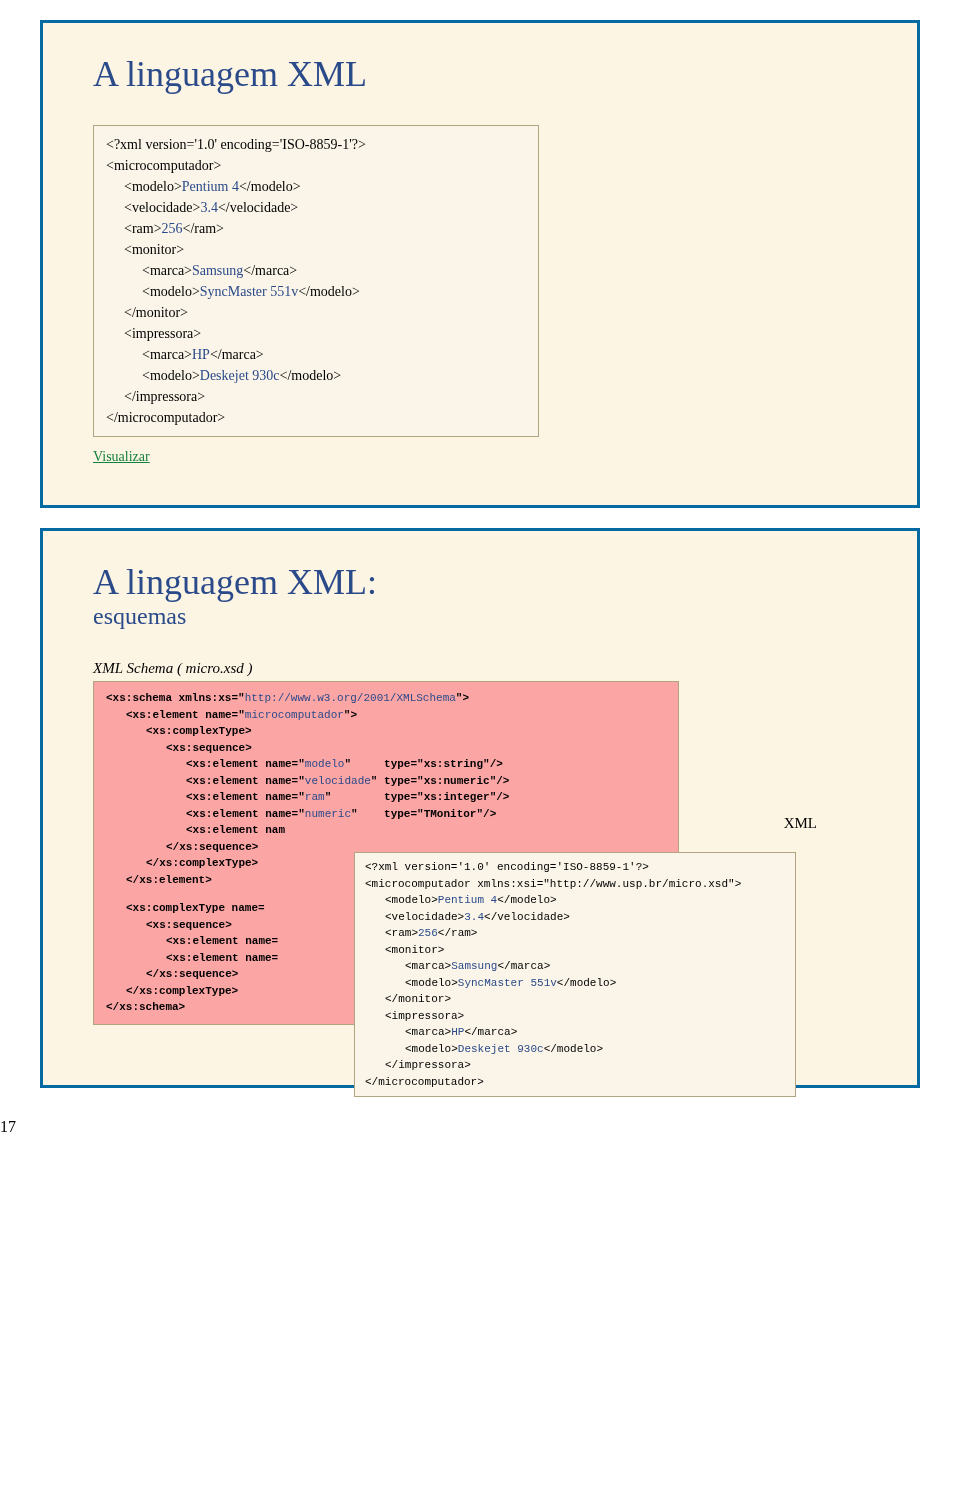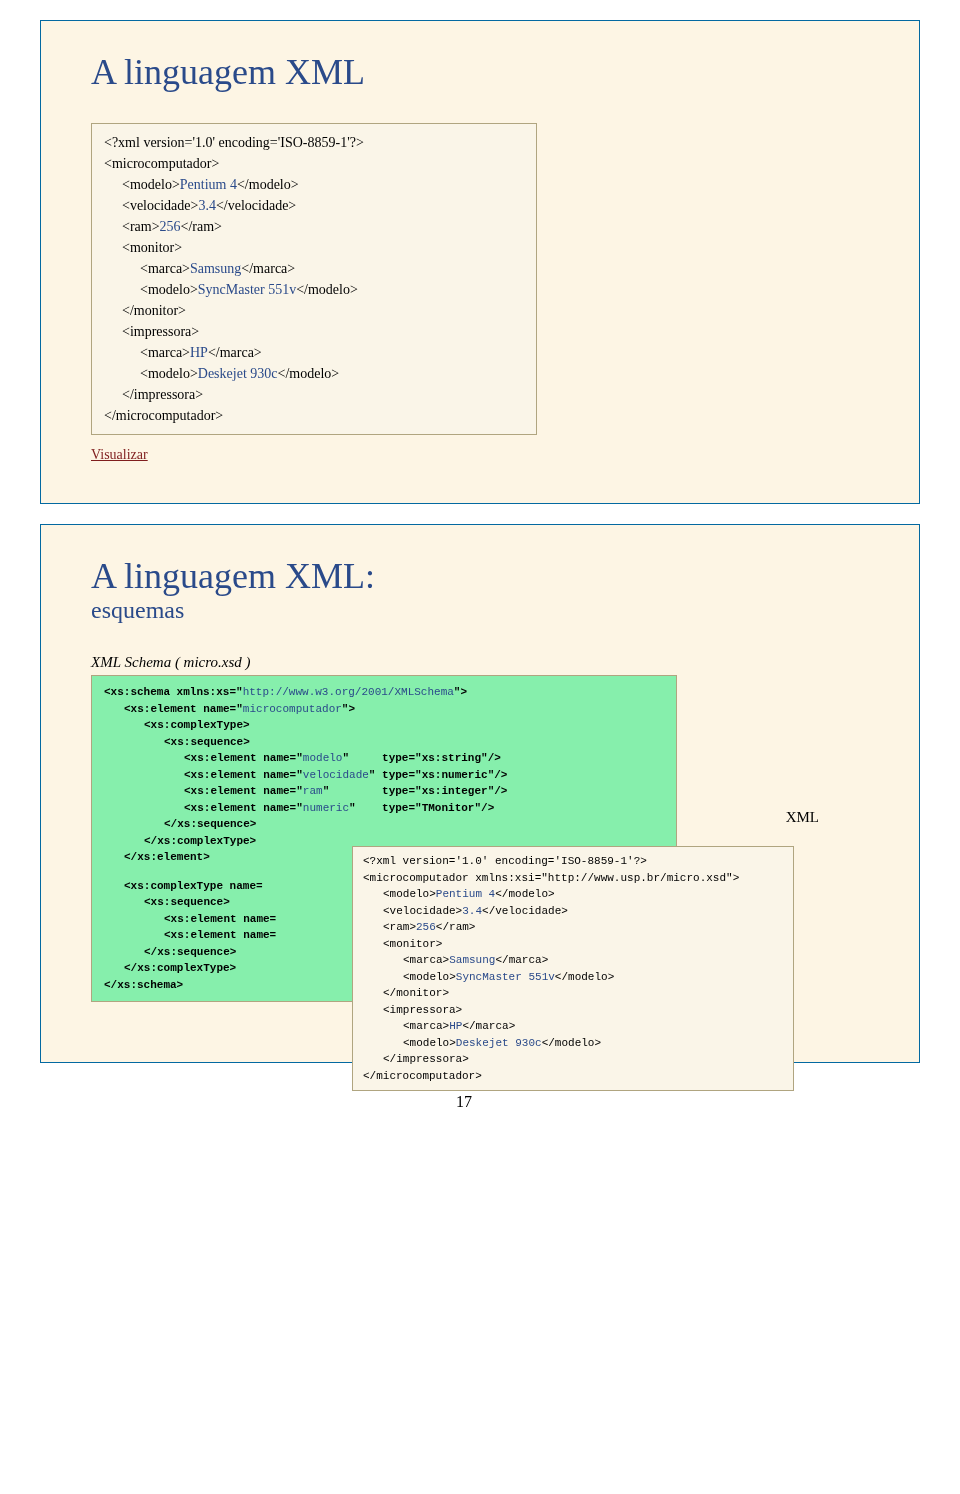--- a/index.html
+++ b/index.html
@@ -4,21 +4,21 @@
 <style>
   body {
     margin: 0;
     padding: 0;
     background: #fff;
     font-family: "Times New Roman", serif;
     width: 960px;
   }
   .slide {
     background: #fdf5e4;
-    border: 1px solid #0369a1;
+    border: 3px solid #0369a1;
     margin: 20px 40px;
     padding: 30px 50px 40px 50px;
     position: relative;
   }
   .slide-title {
     color: #2a4a8a;
     font-size: 36px;
     font-weight: normal;
     margin: 0 0 30px 0;
     font-family: Georgia, serif;
@@ -30,29 +30,29 @@
     font-family: "Times New Roman", serif;
     font-size: 14px;
     line-height: 1.5;
     color: #000;
     width: 420px;
   }
   .code-box .val-blue { color: #2a4a8a; }
   .ind1 { padding-left: 18px; }
   .ind2 { padding-left: 36px; }
   .link {
-    color: #7f1d1d;
+    color: #15803d;
     text-decoration: underline;
     font-size: 14px;
     margin-top: 12px;
     display: block;
   }
   .slide2 { padding-bottom: 60px; }
   .schema-box {
-    background: #86efac;
+    background: #fca5a5;
     border: 1px solid #b0a580;
     padding: 8px 12px;
     font-family: "Courier New", monospace;
     font-size: 11px;
     line-height: 1.5;
     width: 560px;
     position: relative;
   }
   .schema-box .kw { font-weight: bold; }
   .schema-box .blue { color: #2a4a8a; }
@@ -78,21 +78,21 @@
   .overlay-box .blue { color: #2a4a8a; }
   .schema-wrapper { position: relative; }
   .xml-label {
     position: absolute;
     right: 50px;
     top: 155px;
     font-family: Georgia, serif;
     font-size: 15px;
   }
   .page-num {
-    text-align: center;
+    text-align: left;
     font-size: 16px;
     padding: 10px 32px 20px 0;
   }
 </style>
 </head>
 <body>
 
 <div class="slide">
   <h1 class="slide-title">A linguagem XML</h1>
 
@@ -125,20 +125,21 @@
 
     <div class="schema-box">
       <div><span class="kw">&lt;xs:schema xmlns:xs="</span><span class="blue">http://www.w3.org/2001/XMLSchema</span><span class="kw">"&gt;</span></div>
       <div style="padding-left:20px"><span class="kw">&lt;xs:element name="</span><span class="blue">microcomputador</span><span class="kw">"&gt;</span></div>
       <div style="padding-left:40px" class="kw">&lt;xs:complexType&gt;</div>
       <div style="padding-left:60px" class="kw">&lt;xs:sequence&gt;</div>
       <div style="padding-left:80px;white-space:pre"><span class="kw">&lt;xs:element name="</span><span class="blue">modelo</span><span class="kw">"     type="xs:string"/&gt;</span></div>
       <div style="padding-left:80px;white-space:pre"><span class="kw">&lt;xs:element name="</span><span class="blue">velocidade</span><span class="kw">" type="xs:numeric"/&gt;</span></div>
       <div style="padding-left:80px;white-space:pre"><span class="kw">&lt;xs:element name="</span><span class="blue">ram</span><span class="kw">"        type="xs:integer"/&gt;</span></div>
       <div style="padding-left:80px;white-space:pre"><span class="kw">&lt;xs:element name="</span><span class="blue">numeric</span><span class="kw">"    type="TMonitor"/&gt;</span></div>
+      <div style="padding-left:80px" class="kw">&lt;xs:element nam</div>
       <div style="padding-left:60px" class="kw">&lt;/xs:sequence&gt;</div>
       <div style="padding-left:40px" class="kw">&lt;/xs:complexType&gt;</div>
       <div style="padding-left:20px" class="kw">&lt;/xs:element&gt;</div>
       <div style="height:12px"></div>
       <div style="padding-left:20px" class="kw">&lt;xs:complexType name=</div>
       <div style="padding-left:40px" class="kw">&lt;xs:sequence&gt;</div>
       <div style="padding-left:60px" class="kw">&lt;xs:element name=</div>
       <div style="padding-left:60px" class="kw">&lt;xs:element name=</div>
       <div style="padding-left:40px" class="kw">&lt;/xs:sequence&gt;</div>
       <div style="padding-left:20px" class="kw">&lt;/xs:complexType&gt;</div>

